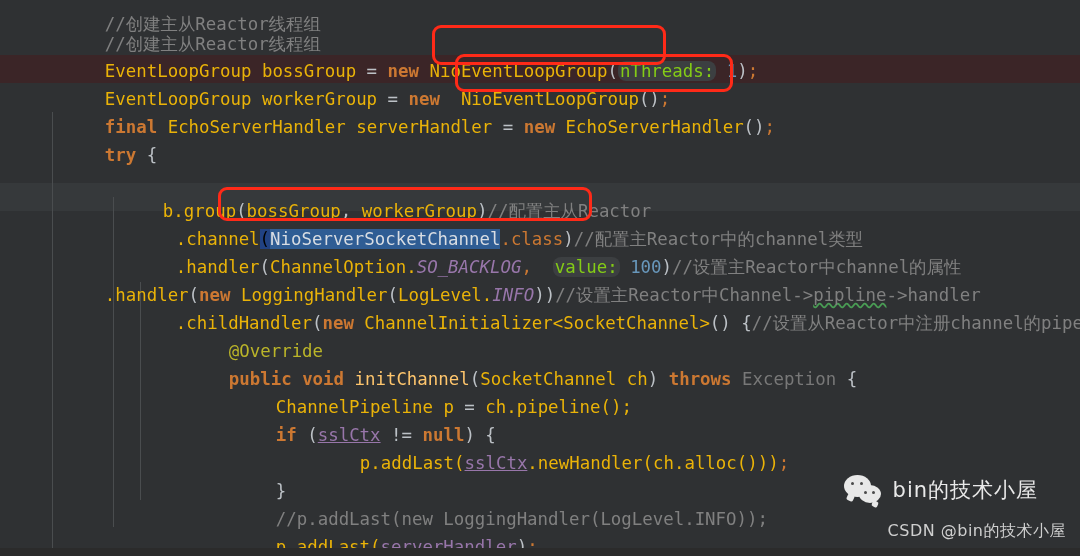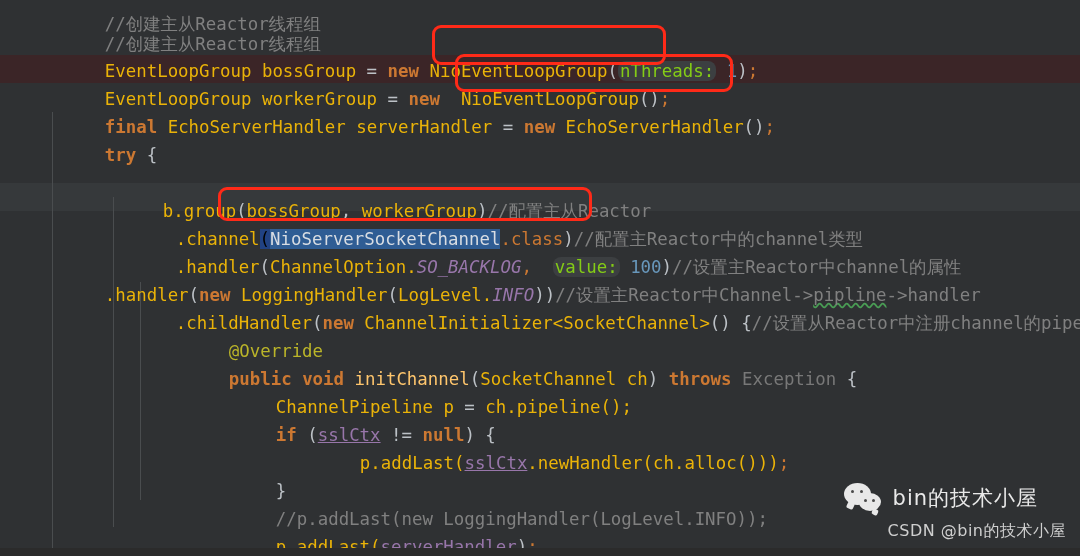--- a/index.html
+++ b/index.html
@@ -43,21 +43,21 @@
   .t-typo  {text-decoration:underline wavy #499c54;text-decoration-skip-ink:none;}
 
   
   .rbox{position:absolute;border:3px solid #ff2a18;border-radius:9px;pointer-events:none;}
 
   
   .wm{position:absolute;right:14px;bottom:6px;text-align:left;
       font-family:"DejaVu Sans","Liberation Sans",sans-serif;}
   .wm-row{display:flex;align-items:center;gap:9px;}
   .wm-title{color:#e9e9e9;font-size:21px;letter-spacing:1px;}
-  .wm-sub{color:#cfcfcf;font-size:16px;margin-top:8px;padding-left:44px;letter-spacing:.5px;}
+  .wm-sub{color:#cfcfcf;font-size:16px;margin-top:16px;padding-left:44px;letter-spacing:.5px;}
   .wm-logo{position:relative;width:40px;height:30px;flex:0 0 40px;}
   .bub{position:absolute;background:#e8e8e8;border-radius:50%;}
   .bub.b1{width:27px;height:22px;left:0;top:0;}
   .bub.b2{width:22px;height:18px;left:15px;top:10px;}
   .bub.b1:after{content:"";position:absolute;left:3px;bottom:-4px;width:7px;height:7px;
                 background:#e8e8e8;border-radius:2px;transform:rotate(25deg);}
   .bub.b2:after{content:"";position:absolute;right:3px;bottom:-4px;width:6px;height:6px;
                 background:#e8e8e8;border-radius:2px;transform:rotate(25deg);}
   .dot{position:absolute;width:3.2px;height:3.2px;border-radius:50%;background:#4a4a4a;}
 </style>

